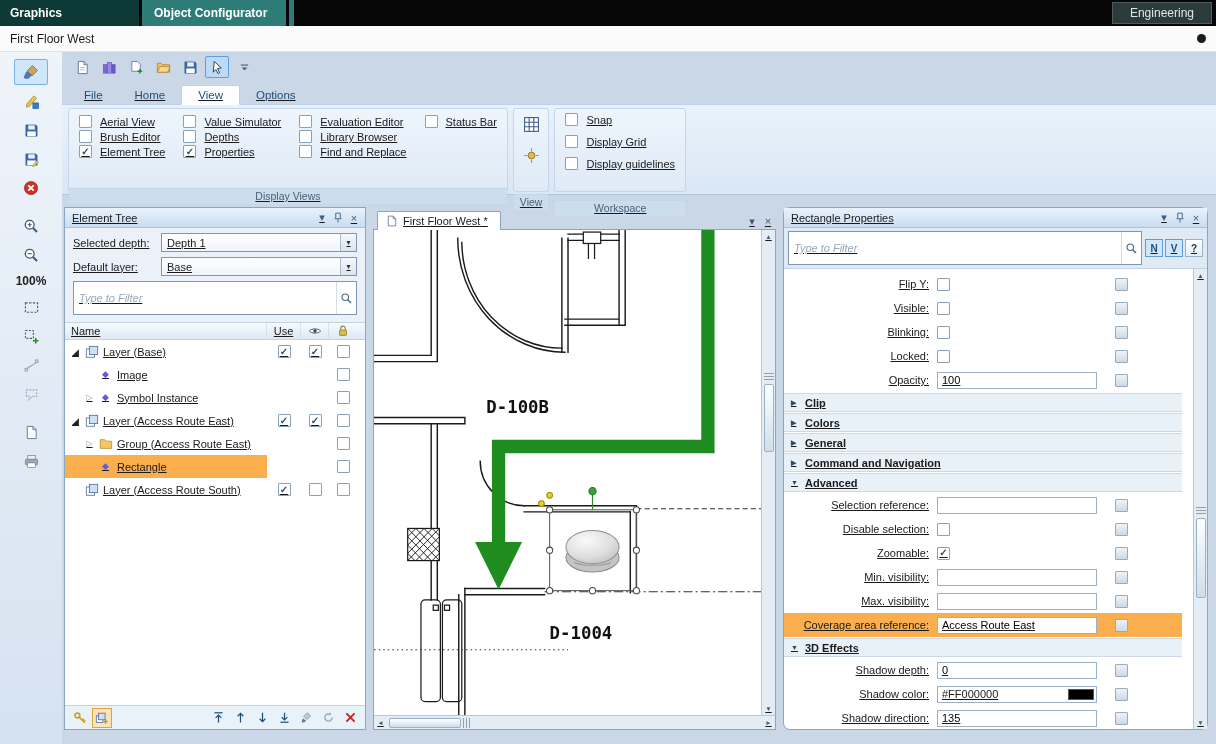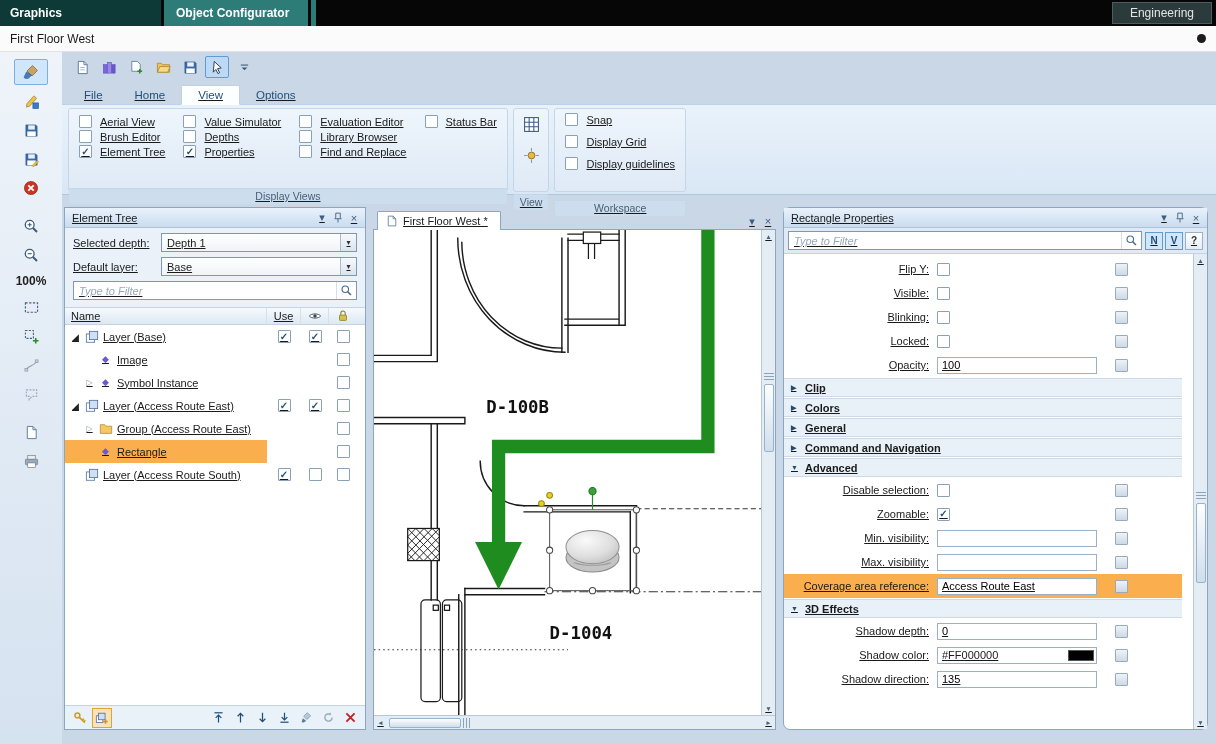--- a/index.html
+++ b/index.html
@@ -3,21 +3,21 @@
 <meta charset="utf-8">
 <style>
   * { box-sizing: border-box; margin: 0; padding: 0; }
   html, body { width: 1216px; height: 744px; overflow: hidden; }
   body { font-family: "Liberation Sans", sans-serif; font-size: 11px; color: #1a1a1a; background: #c9d7e7; }
   .window { width: 1216px; height: 744px; display: flex; flex-direction: column; overflow: hidden; }
 
   
   .topbar { height: 26px; background: #060606; display: flex; align-items: stretch; flex: 0 0 auto; }
   .app-tab { display: flex; align-items: center; color: #fff; font-size: 12px; font-weight: bold; }
-  .tab-graphics { width: 161px; padding-left: 10px; background: var(--darkteal, #0D3A37); }
+  .tab-graphics { width: 139px; padding-left: 10px; background: var(--darkteal, #0D3A37); }
   .tab-objconf { width: 144px; padding-left: 12px; background: var(--teal, #2D7C78); margin-left: 3px; }
   .tab-sliver { width: 5px; background: var(--teal, #2D7C78); margin-left: 3px; }
   .engineering { margin-left: auto; margin-top: 2px; margin-bottom: 2px; margin-right: 4px;
     background: #2b3a3a; border: 1px solid #4d5d5d; color: #e5e5e5; font-size: 12px;
     display: flex; align-items: center; padding: 0 17px; }
 
   
   .titlebar { height: 26px; background: #fbfbfb; border-bottom: 1px solid #e2e2e2; display: flex; align-items: center; padding: 0 10px; font-size: 12px; flex: 0 0 auto; }
   .win-handle { margin-left: auto; width: 9px; height: 9px; border-radius: 50%; background: #1c1c1c; }
 
@@ -61,21 +61,21 @@
 
   
   #element-tree { width: 302px; flex: 0 0 auto; }
   .et-top { background: #eaf1f9; padding: 5px 8px 3px 8px; flex: 0 0 auto; }
   .field-row { display: flex; align-items: center; margin-bottom: 5px; }
   .field-label { width: 88px; flex: 0 0 auto; }
   .select { flex: 1; height: 19px; border: 1px solid #7f97b1; background: linear-gradient(#ffffff, #f0f4f8); display: flex; align-items: center; padding-left: 5px; }
   .sel-text { flex: 1; }
   .sel-arrow { width: 16px; height: 17px; display: flex; align-items: center; justify-content: center; font-size: 8px; color: #333; background: linear-gradient(#f6fafd, #d8e4f0); border-left: 1px solid #aabccc; }
   .filter-row { display: flex; margin: 2px 0 4px 0; }
-  .filter-box { flex: 1; display: flex; border: 1px solid #7f97b1; background: #fff; height: 19px; align-items: center; justify-content: center; }
+  .filter-box { flex: 1; display: flex; border: 1px solid #7f97b1; background: #fff; height: 34px; align-items: center; justify-content: center; }
   .filter-input { flex: 1; min-width: 0; border: none; outline: none; padding: 0 5px; font: 11px "Liberation Sans", sans-serif; background: transparent; }
   .filter-input::placeholder { color: #98a8ba; font-style: italic; }
   .filter-btn { width: 20px; height: 100%; display: flex; align-items: center; justify-content: center; border-left: 1px solid #d4dee8; flex: 0 0 auto; }
 
   .et-table-header { height: 18px; display: flex; align-items: center; background: linear-gradient(#f6fafd, #dde8f2); border-top: 1px solid #c2d3e4; border-bottom: 1px solid #c2d3e4; flex: 0 0 auto; }
   .col-name { flex: 1; padding-left: 6px; border-right: 1px solid #d5e0ea; height: 100%; display: flex; align-items: center; }
   .col-use { width: 34px; justify-content: center; border-right: 1px solid #d5e0ea; height: 100%; display: flex; align-items: center; }
   .col-eye, .col-lock { width: 28px; display: flex; justify-content: center; align-items: center; border-right: 1px solid #d5e0ea; height: 100%; }
   .col-lock { border-right: none; }
   .col-pad { width: 8px; }
@@ -874,20 +874,27 @@
                 </div>
                 <div class="prop-section" data-name="section-command-and-navigation">
                   <span class="sec-arrow" data-name="expand-icon">▶</span>
                   <span class="sec-label" data-name="section-label">Command and Navigation</span>
                 </div>
                 <div class="prop-section" data-name="section-advanced">
                   <span class="sec-arrow" data-name="collapse-icon">▼</span>
                   <span class="sec-label" data-name="section-label">Advanced</span>
                 </div>
                 <div class="prop-row" data-name="property-row">
+                  <span class="prop-label" data-name="selection-reference-label">Selection reference:</span>
+                  <span class="prop-ctrl" data-name="property-control">
+                    <input class="prop-input" data-name="selection-reference-input" style="">
+                  </span>
+                  <span class="bind-btn" data-name="binding-button"></span>
+                </div>
+                <div class="prop-row" data-name="property-row">
                   <span class="prop-label" data-name="disable-selection-label">Disable selection:</span>
                   <span class="prop-ctrl" data-name="property-control">
                     <span class="cb" data-name="disable-selection-checkbox"></span>
                   </span>
                   <span class="bind-btn" data-name="binding-button"></span>
                 </div>
                 <div class="prop-row" data-name="property-row">
                   <span class="prop-label" data-name="zoomable-label">Zoomable:</span>
                   <span class="prop-ctrl" data-name="property-control">
                     <span class="cb checked" data-name="zoomable-checkbox"></span>

